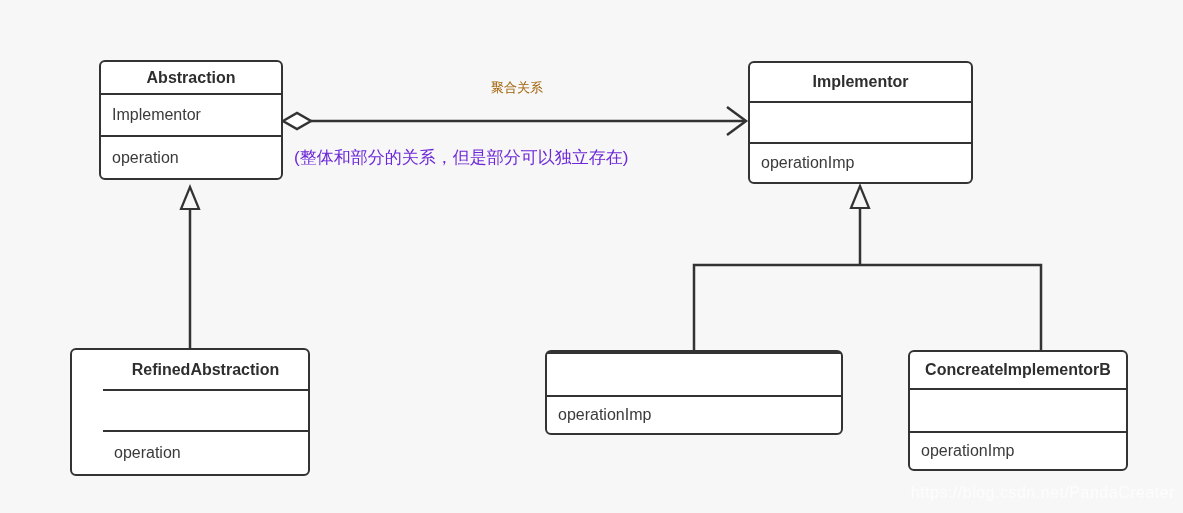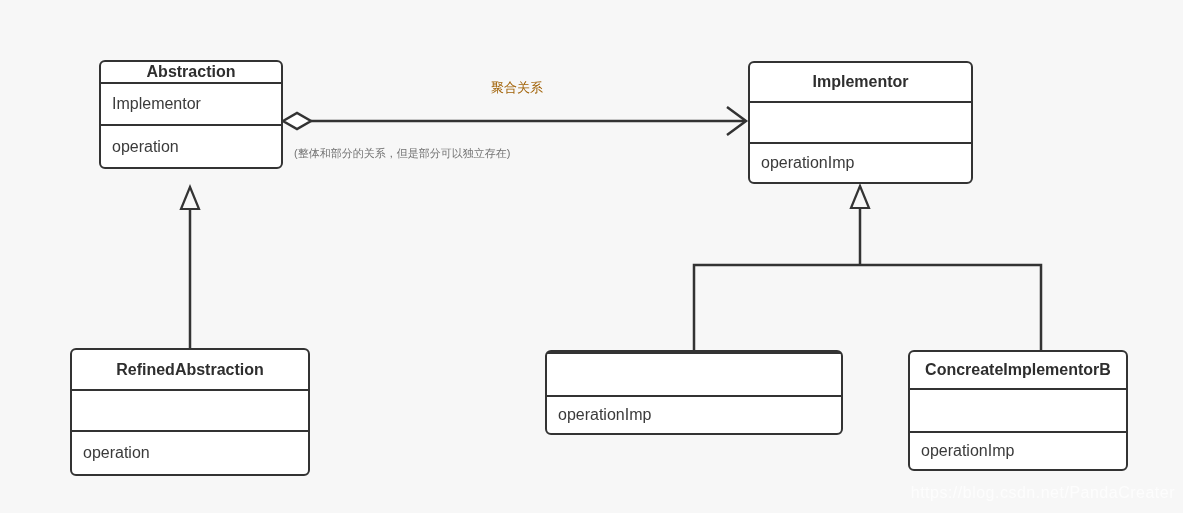--- a/index.html
+++ b/index.html
@@ -49,22 +49,22 @@
   .edge-label {
     position: absolute;
     z-index: 2;
     font-size: 13px;
     color: #a16207;
   }
   .edge-label.center { text-align: center; }
   .note-label {
     position: absolute;
     z-index: 2;
-    font-size: 11px;
-    color: #737373;
+    font-size: 17px;
+    color: #6d28d9;
   }
   .watermark {
     position: absolute;
     z-index: 2;
     right: 8px;
     top: 484px;
     font-size: 16px;
     color: #fdfdfd;
     letter-spacing: 0.5px;
   }
@@ -84,32 +84,32 @@
     <line x1="190" y1="351" x2="190" y2="209" stroke="#333333" stroke-width="2.5"></line>
     <polygon points="190,187 181,209 199,209" fill="#f7f7f7" stroke="#333333" stroke-width="2.2" stroke-linejoin="miter"></polygon>
 
     
     <line x1="860" y1="265" x2="860" y2="209" stroke="#333333" stroke-width="2.5"></line>
     <polygon points="860,186 851,208 869,208" fill="#f7f7f7" stroke="#333333" stroke-width="2.2" stroke-linejoin="miter"></polygon>
     <polyline points="694,351 694,265 1041,265 1041,351" fill="none" stroke="#333333" stroke-width="2.5"></polyline>
   </svg>
 
   <div class="uml-class" style="left:99px; top:60px; width:184px;">
-    <div class="uml-title" style="height:20px">Abstraction</div>
+    <div class="uml-title" style="height:31px">Abstraction</div>
     <div class="uml-row" style="height:42px">Implementor</div>
     <div class="uml-row" style="height:43px">operation</div>
   </div>
 
   <div class="uml-class" style="left:748px; top:61px; width:225px;">
     <div class="uml-title" style="height:38px">Implementor</div>
     <div class="uml-row" style="height:41px"></div>
     <div class="uml-row" style="height:40px">operationImp</div>
   </div>
 
-  <div class="uml-class" style="left:70px; top:348px; width:240px;">
+  <div class="uml-class" style="left:70px; top:348px; width:240px;padding-left:31px;">
     <div class="uml-title" style="height:39px">RefinedAbstraction</div>
     <div class="uml-row" style="height:41px"></div>
     <div class="uml-row" style="height:44px">operation</div>
   </div>
 
   <div class="uml-class" style="left:545px; top:350px; width:298px;">
     <div class="uml-row" style="height:43px"></div>
     <div class="uml-row" style="height:38px">operationImp</div>
   </div>
 

